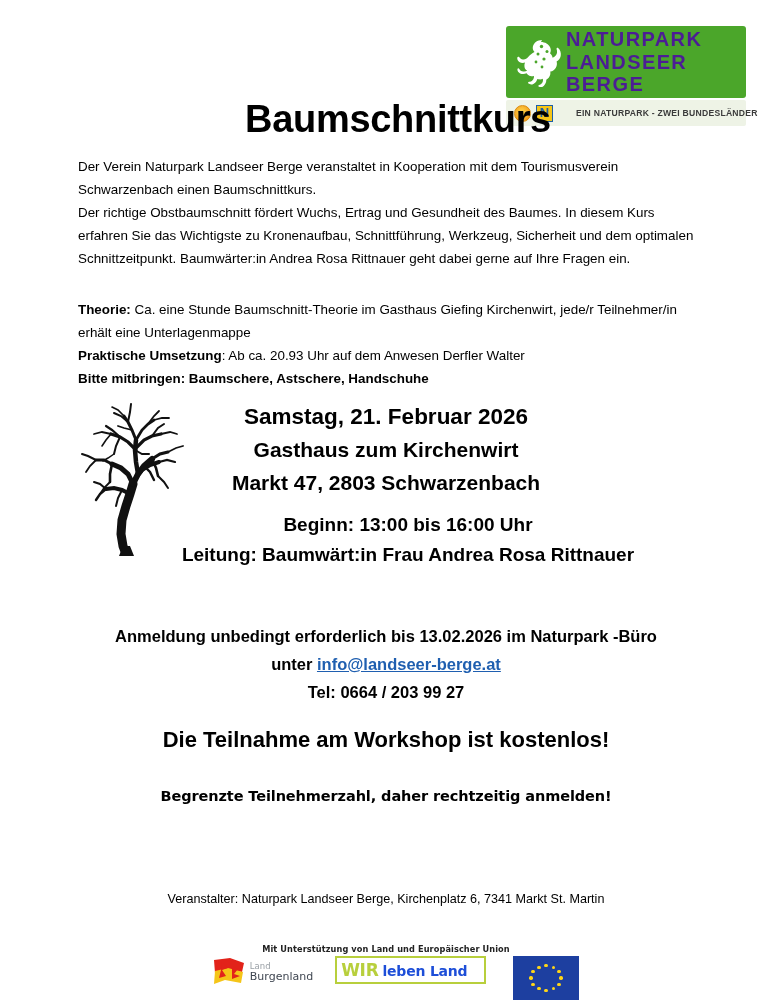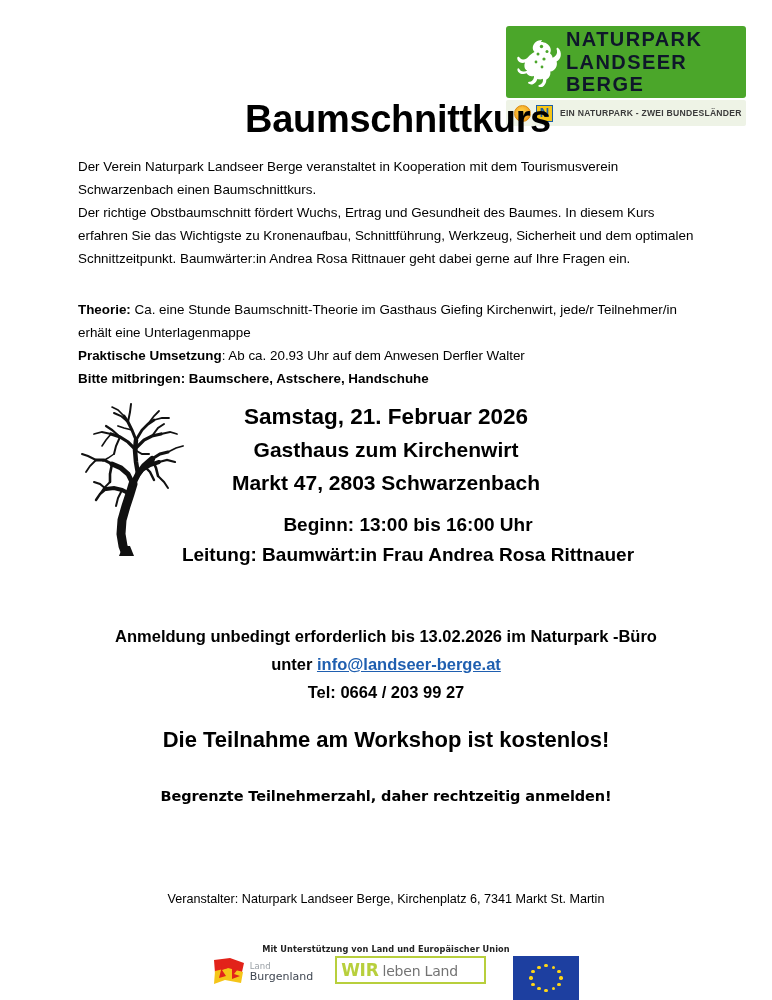--- a/index.html
+++ b/index.html
@@ -34,21 +34,21 @@
     padding-left: 10px;
     box-sizing: border-box;
   }
   .gecko {
     width: 46px;
     height: 56px;
     flex: 0 0 46px;
     margin-right: 4px;
   }
   .logo-words {
-    color: #0f172a;
+    color: #4c1d95;
     font-weight: bold;
     letter-spacing: 1.4px;
     line-height: 1.14;
   }
   .logo-words .l1 { font-size: 20px; }
   .logo-words .l2 { font-size: 20px; }
 
   .logo-badge {
     margin-top: 2px;
     background: #eef3e6;
@@ -70,21 +70,21 @@
     width: 17px; height: 17px; margin-left: 5px;
     background: #f5c518;
     border: 1.5px solid #1d5fa8;
     box-sizing: border-box;
     color: #1d5fa8;
     font-size: 13px; font-weight: bold;
     line-height: 14px; text-align: center;
     flex: 0 0 17px;
   }
   .badge-text {
-    margin-left: 7px;
+    margin-left: 23px;
     font-size: 8.6px;
     font-weight: bold;
     letter-spacing: 0.25px;
     color: #3b3b3b;
     white-space: nowrap;
   }
 
   
   .page-title {
     position: absolute;
@@ -224,21 +224,21 @@
   .lg-wir { width: 151px; }
   .wir-box {
     border: 2px solid #b8cf3c;
     padding: 2px 5px 2px 4px;
     display: flex;
     align-items: baseline;
     gap: 4px;
     box-sizing: border-box;
   }
   .wir-w { font-size: 17px; font-weight: bold; color: #b8cf3c; font-family: "DejaVu Sans", sans-serif; letter-spacing: -0.3px; }
-  .wir-r { font-size: 14px; font-weight: normal; color: #737373; font-family: "DejaVu Sans", sans-serif; letter-spacing: -0.2px; }
+  .wir-r { font-size: 14px; font-weight: bold; color: #1d4ed8; font-family: "DejaVu Sans", sans-serif; letter-spacing: -0.2px; }
 
   
   .lg-eu { width: 76px; text-align: center; }
   .eu-flag {
     width: 66px; height: 44px;
     background: #1d3fa0;
     margin: 0 auto;
     position: relative;
   }
   .eu-star {

